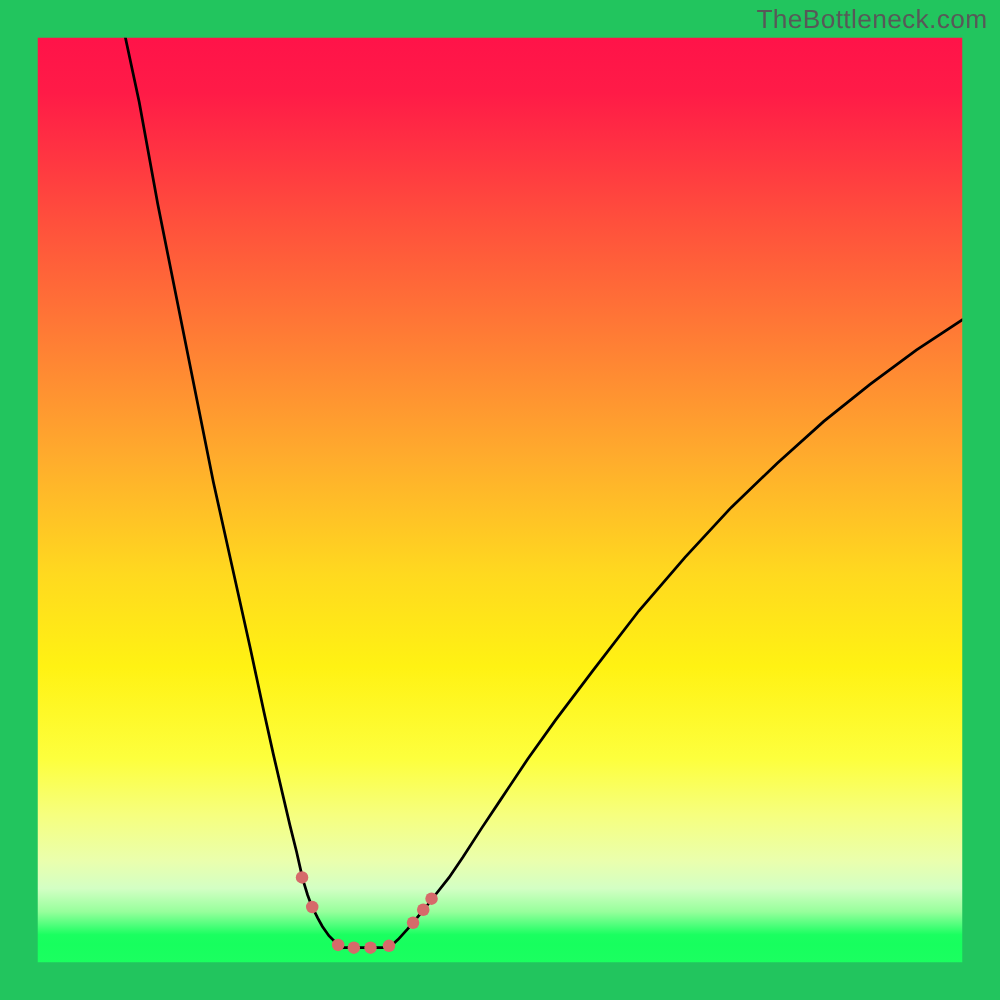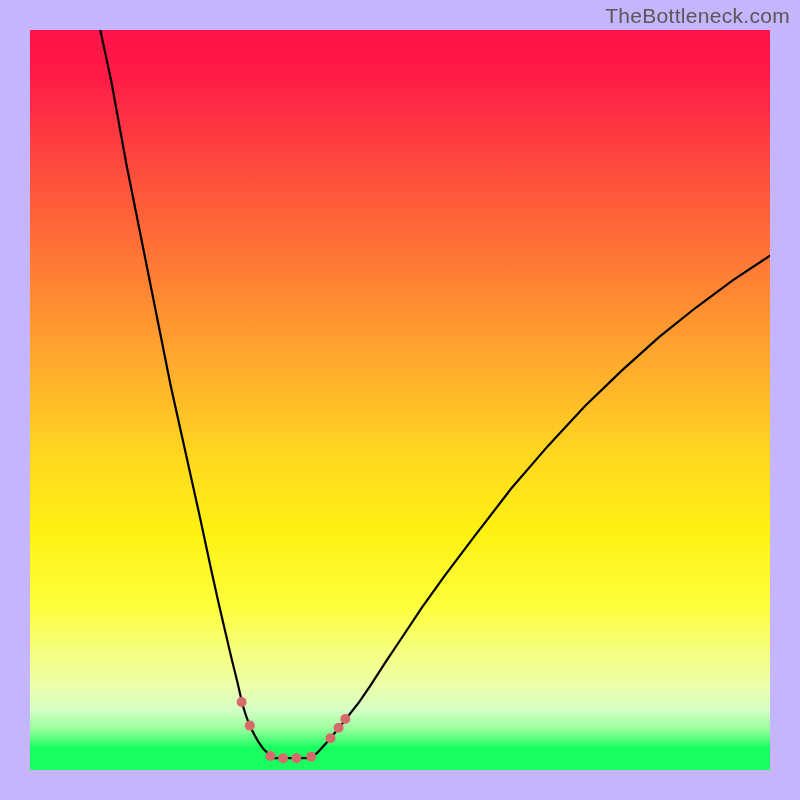--- a/index.html
+++ b/index.html
@@ -8,21 +8,21 @@
     background: #fff;
     width: 800px;
     height: 800px;
     overflow: hidden;
     font-family: Arial, sans-serif;
   }
   .container {
     width: 800px;
     height: 800px;
     position: relative;
-    background: #c4b5fd;
+    background: #22c55e;
   }
   .watermark {
     position: absolute;
     top: 4px;
     right: 10px;
     color: #585858;
     font-size: 21px;
     font-weight: 500;
     z-index: 10;
     letter-spacing: 0.3px;

